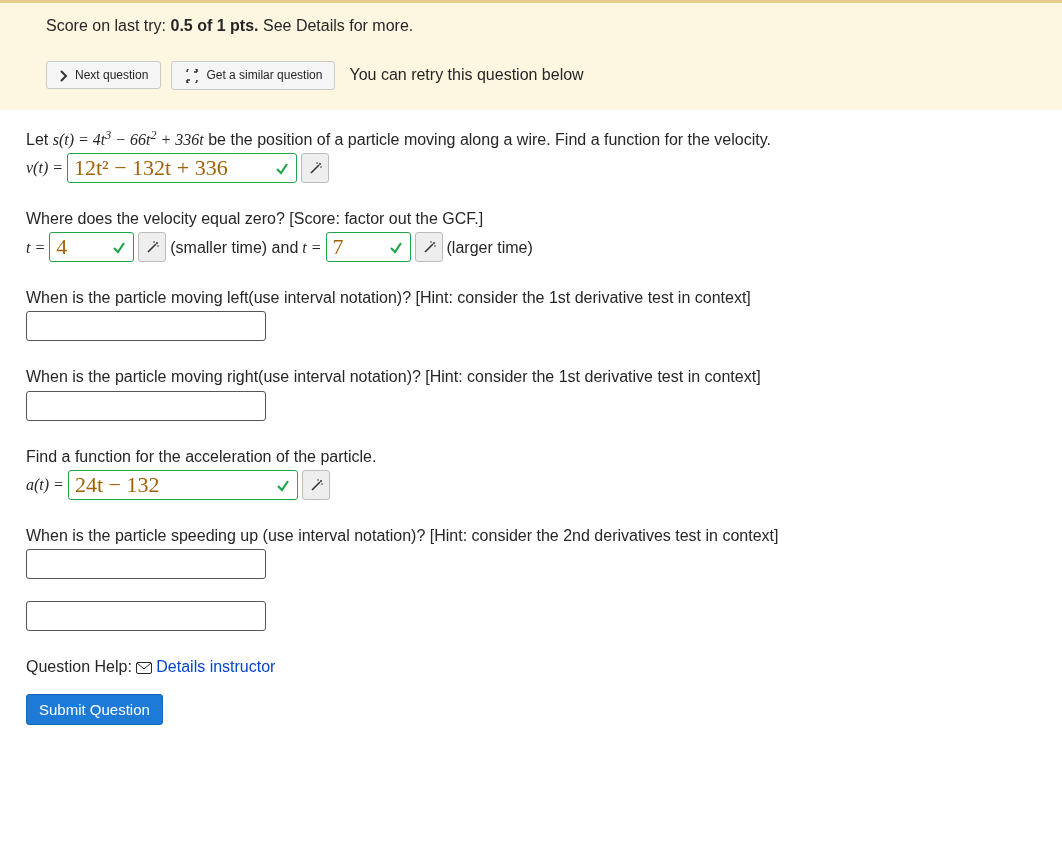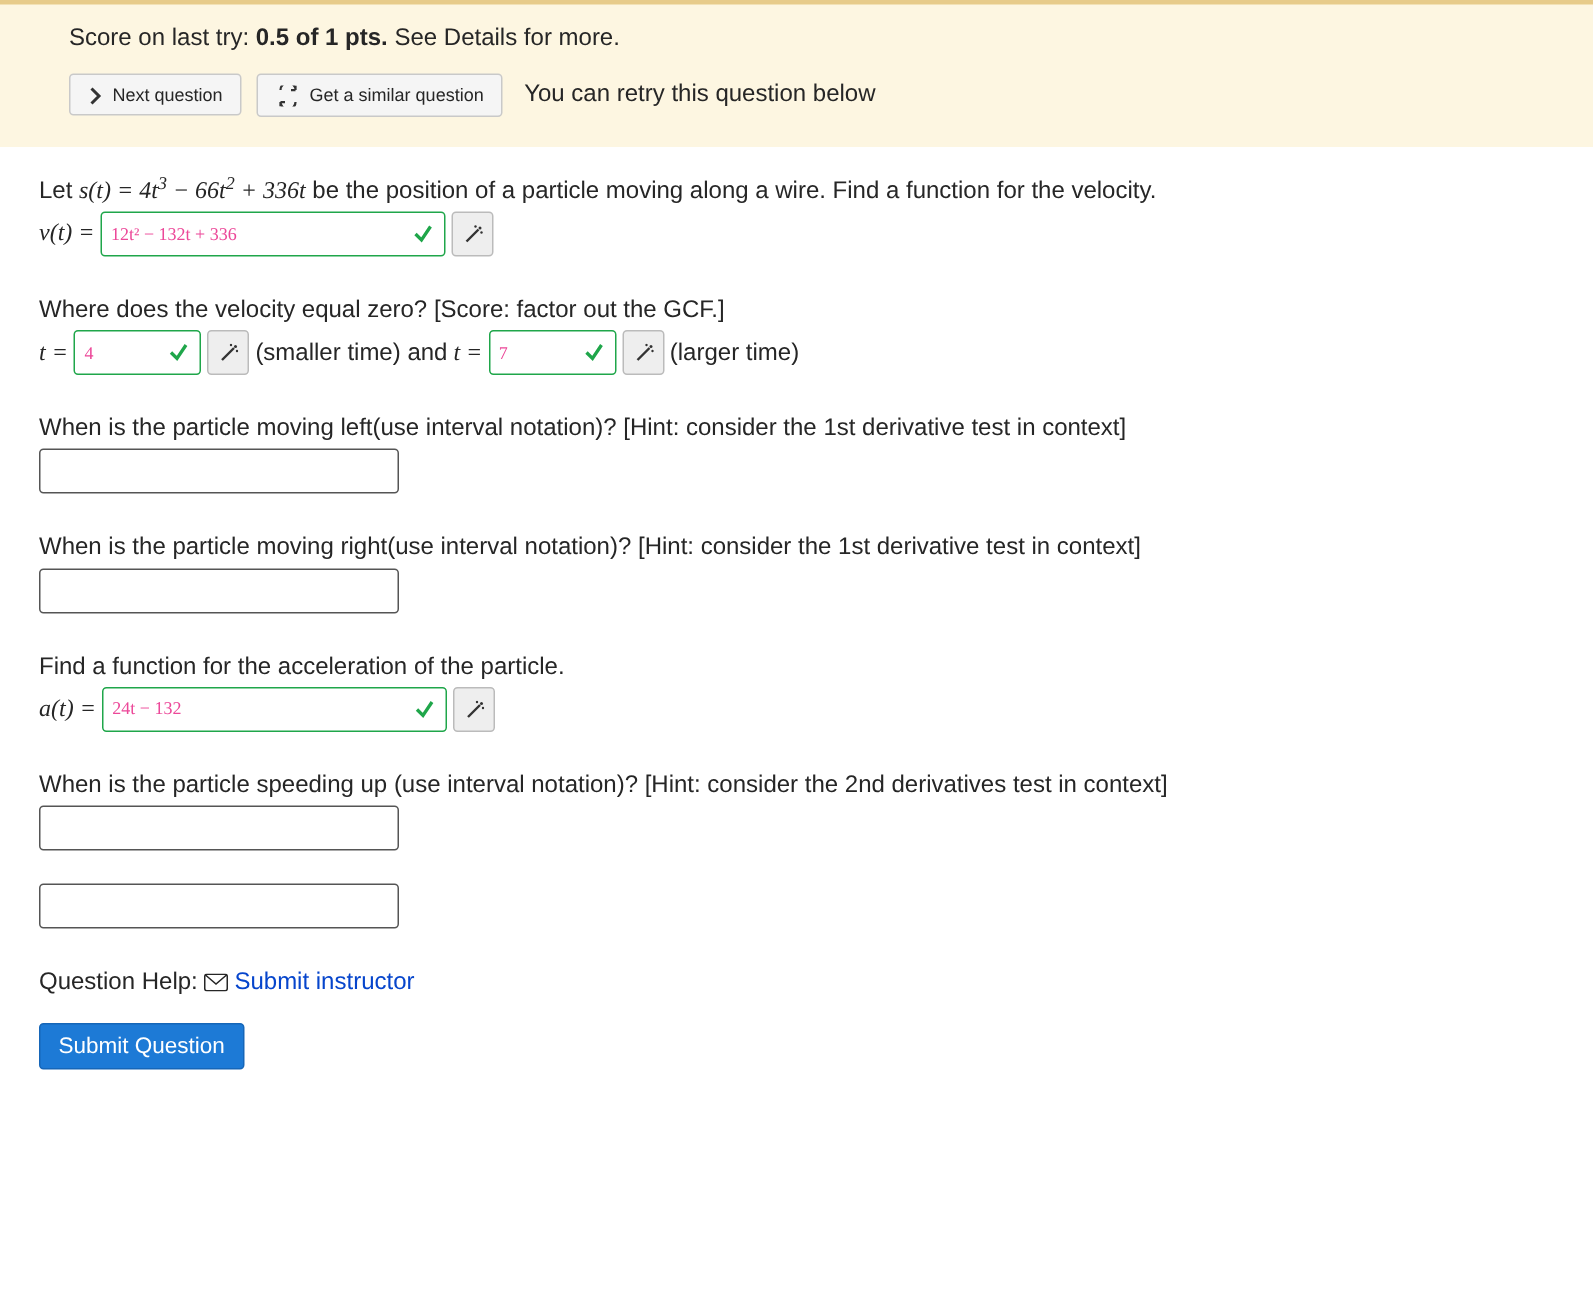--- a/index.html
+++ b/index.html
@@ -10,21 +10,21 @@
     margin: 0;
     padding: 0;
     background: #fff;
   }
   .score-panel {
     background: #fdf6e1;
     border-top: 3px solid #e7cb8a;
     padding: 14px 26px 20px 46px;
     margin-bottom: 16px;
   }
-  .score-line { margin-bottom: 14px; }
+  .score-line { margin-bottom: 26px; }
   .score-line .bold { font-weight: bold; }
   .btn-row { display: flex; align-items: center; gap: 10px; flex-wrap: wrap; }
   .panel-btn {
     background: #f5f5f5;
     border: 1px solid #c9c9c9;
     border-radius: 3px;
     padding: 6px 12px;
     font-family: inherit;
     font-size: 12px;
     color: #262626;
@@ -34,22 +34,22 @@
     gap: 6px;
   }
   .retry-text { margin-left: 4px; }
   .question-body { padding: 0 26px 20px 26px; line-height: 1.7; }
   .part { margin-bottom: 22px; }
   .math { font-family: Georgia, "Times New Roman", serif; font-style: italic; }
   sup { font-size: 0.75em; line-height: 0; }
   .row { display: flex; align-items: center; flex-wrap: wrap; gap: 4px; }
   .eq-input {
     font-family: Georgia, "Times New Roman", serif;
-    font-size: 12px;
-    color: #ec4899;
+    font-size: 22px;
+    color: #a16207;
     padding: 4px 6px;
     border: 1px solid #aaa;
     border-radius: 3px;
     height: 30px;
   }
   .eq-input.correct { border: 1px solid #1fa64a; }
   .eq-input.wide { width: 230px; }
   .eq-input.narrow { width: 85px; }
   .eq-input.interval { width: 240px; border: 1px solid #555; background:#fff; }
   .check-icon { color: #1fa64a; margin-left: -22px; pointer-events: none; z-index:1; font-weight:bold;}
@@ -245,21 +245,21 @@
   
   <div class="part" style="margin-bottom:14px;">
     <span>Question Help: </span>
     <a href="#" class="help-link">
       <span>
         <svg width="16" height="12" viewBox="0 0 16 12">
             <rect x="0.5" y="0.5" width="15" height="11" rx="1.5" stroke="#262626" fill="none"></rect>
             <path d="M1 1 L8 7 L15 1" stroke="#262626" fill="none"></path>
           </svg>
       </span>
-      <span>Submit instructor</span>
+      <span>Details instructor</span>
     </a>
   </div>
 
   <button class="submit-btn">
     <span>Submit Question</span>
   </button>
 
 </div>
 
 </body></html>

